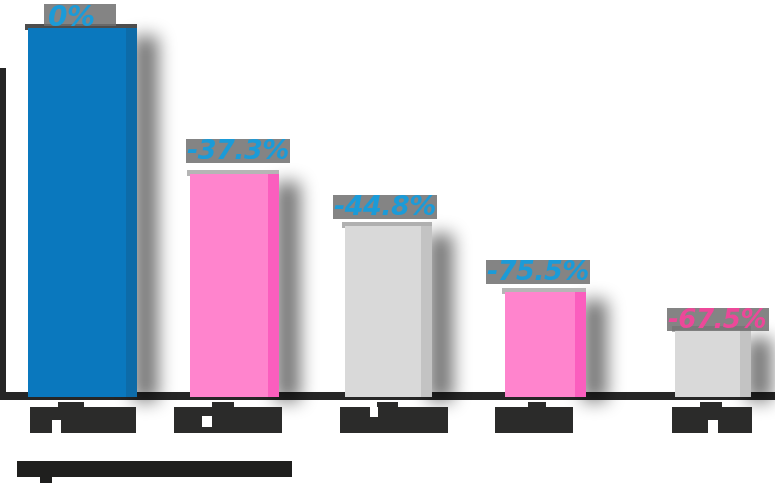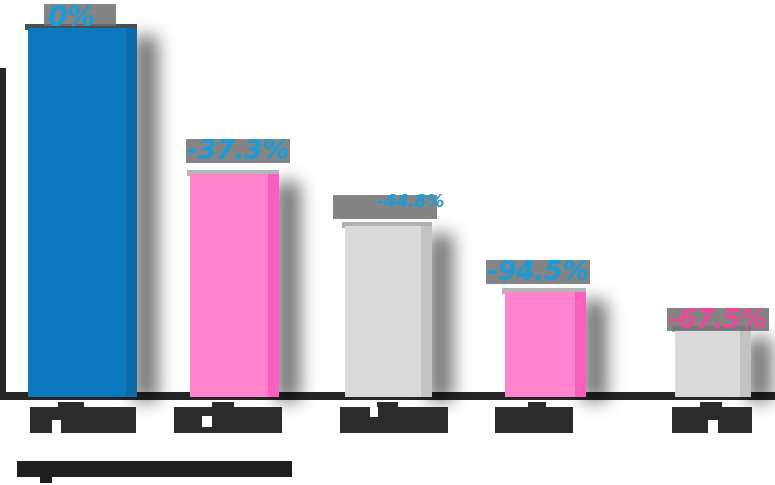--- a/index.html
+++ b/index.html
@@ -96,29 +96,29 @@
         <div class="bar-face" style="left: 190px; top: 174px; width: 78px; height: 223px; background: rgb(255, 132, 205);"></div>
         <div class="value-redact" style="left: 186px; top: 139px; width: 104px; height: 24px;"></div>
         <div class="value-label" style="left: 187px; top: 134px; font-size: 27px; color: rgb(27, 155, 216);">-37.3%</div>
       </div>
       <div class="bar-group" style="left: 0px; top: 0px; width: 775px; height: 485px;">
         <div class="bar-shadow" style="left: 428px; top: 234px; width: 25px; height: 167px;"></div>
         <div class="bar-top" style="left: 342px; top: 222px; width: 90px; height: 6px; background: rgb(176, 176, 176);"></div>
         <div class="bar-side" style="left: 421px; top: 226px; width: 11px; height: 171px; background: rgb(195, 195, 195);"></div>
         <div class="bar-face" style="left: 345px; top: 226px; width: 76px; height: 171px; background: rgb(217, 217, 217);"></div>
         <div class="value-redact" style="left: 333px; top: 195px; width: 104px; height: 24px;"></div>
-        <div class="value-label" style="left: 334px; top: 190px; font-size: 18px; color: rgb(27, 155, 216); padding-left: 43px;">-44.8%</div>
+        <div class="value-label" style="left: 334px; top: 190px; font-size: 27px; color: rgb(27, 155, 216);">-44.8%</div>
       </div>
       <div class="bar-group" style="left: 0px; top: 0px; width: 775px; height: 485px;">
         <div class="bar-shadow" style="left: 582px; top: 300px; width: 25px; height: 101px;"></div>
         <div class="bar-top" style="left: 502px; top: 288px; width: 84px; height: 6px; background: rgb(181, 181, 181);"></div>
         <div class="bar-side" style="left: 575px; top: 292px; width: 11px; height: 105px; background: rgb(251, 94, 190);"></div>
         <div class="bar-face" style="left: 505px; top: 292px; width: 70px; height: 105px; background: rgb(255, 132, 205);"></div>
         <div class="value-redact" style="left: 486px; top: 260px; width: 104px; height: 24px;"></div>
-        <div class="value-label" style="left: 487px; top: 255px; font-size: 27px; color: rgb(27, 155, 216);">-94.5%</div>
+        <div class="value-label" style="left: 487px; top: 255px; font-size: 27px; color: rgb(27, 155, 216);">-75.5%</div>
       </div>
       <div class="bar-group" style="left: 0px; top: 0px; width: 775px; height: 485px;">
         <div class="bar-shadow" style="left: 747px; top: 338px; width: 25px; height: 63px;"></div>
         <div class="bar-top" style="left: 672px; top: 326px; width: 79px; height: 6px; background: rgb(176, 176, 176);"></div>
         <div class="bar-side" style="left: 740px; top: 330px; width: 11px; height: 67px; background: rgb(195, 195, 195);"></div>
         <div class="bar-face" style="left: 675px; top: 330px; width: 65px; height: 67px; background: rgb(217, 217, 217);"></div>
         <div class="value-redact" style="left: 667px; top: 308px; width: 102px; height: 23px;"></div>
         <div class="value-label" style="left: 668px; top: 304px; font-size: 26px; color: #ec4899;">-67.5%</div>
       </div>
     </div>

